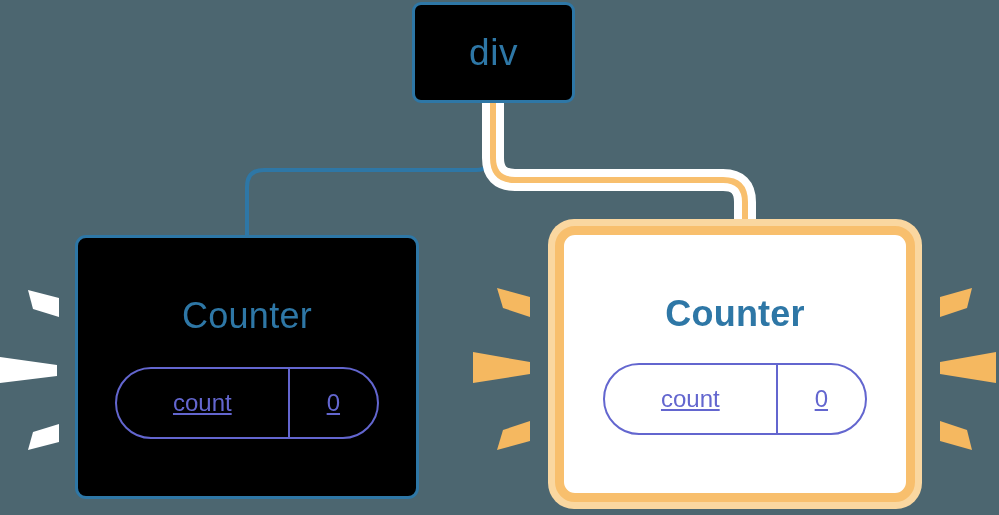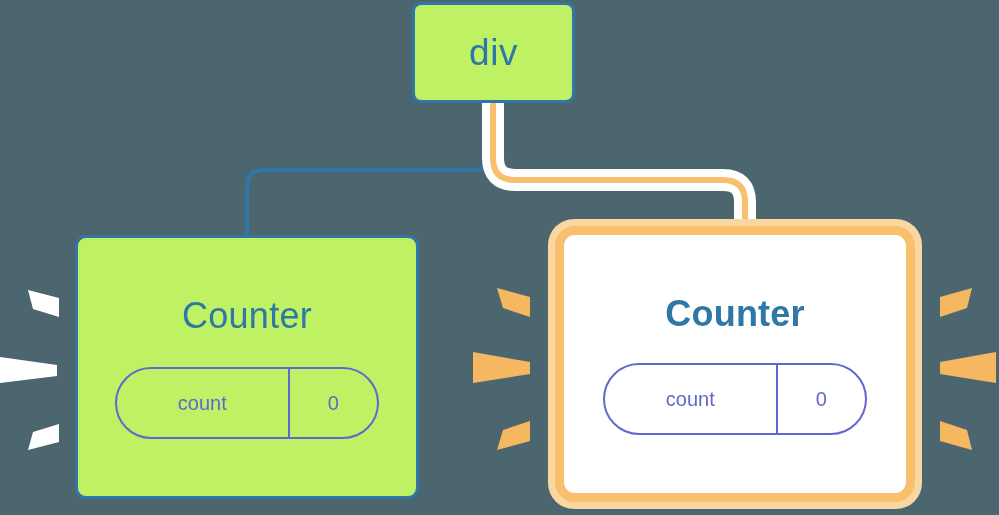--- a/index.html
+++ b/index.html
@@ -21,21 +21,21 @@
     width: 999px; height: 515px;
   }
   #sparkles {
     position: absolute;
     left: 0; top: 0;
     width: 999px; height: 515px;
   }
 
   .node {
     position: absolute;
-    background: #bef264;
+    background: #000000;
     box-sizing: border-box;
     text-align: right;
   }
 
   
   .node-div {
     left: 412px;
     top: 2px;
     width: 163px;
     height: 101px;
@@ -113,23 +113,24 @@
     border: 2px solid #6366cf;
     border-radius: 40px;
     background: transparent;
     box-sizing: border-box;
   }
   .pill-key, .pill-val {
     display: flex;
     align-items: center;
     justify-content: center;
     color: #6366cf;
-    font-size: 20px;
+    font-size: 24px;
     font-weight: 400;
     box-sizing: border-box;
+    text-decoration: underline;
   }
   .pill-key { width: 172px; }
   .pill-val {
     width: 90px;
     border-left: 2px solid #6366cf;
   }
   .pill-left  { width: 264px; }
   .pill-right { width: 264px; }
 </style>
 </head>

